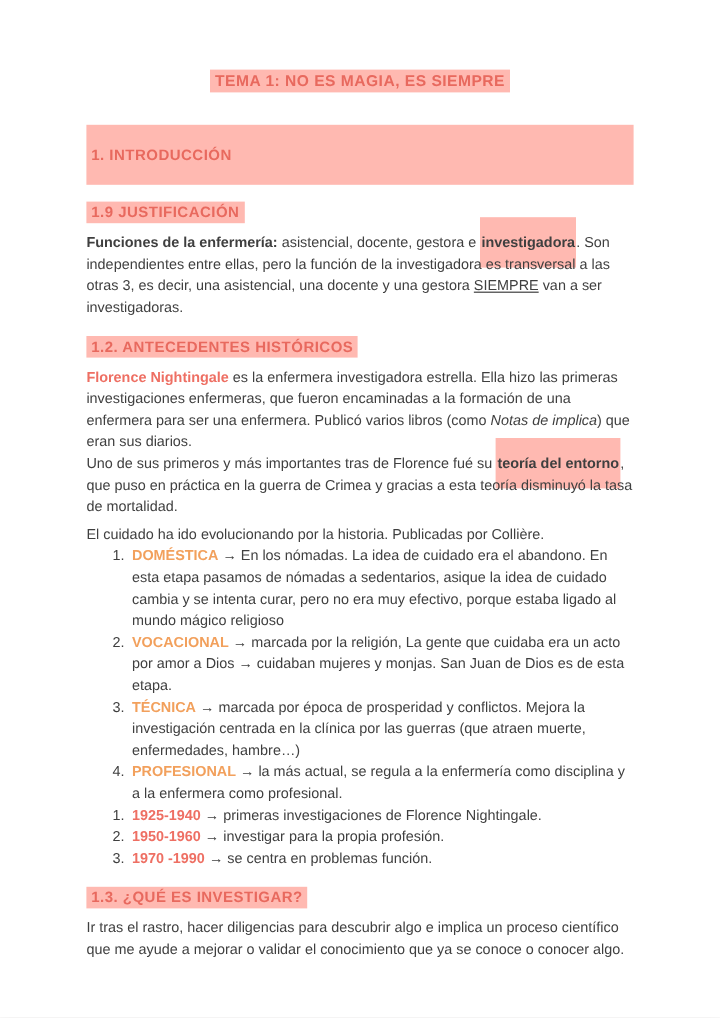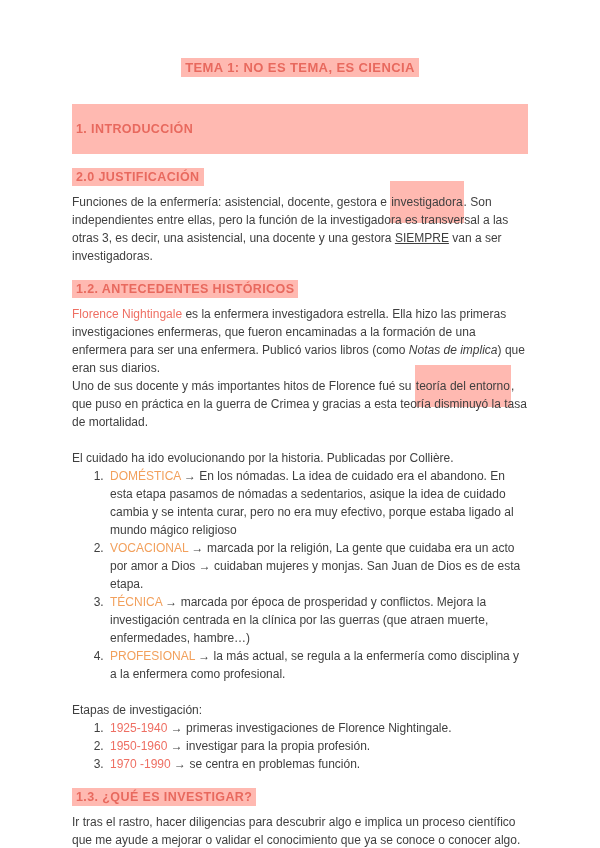--- a/index.html
+++ b/index.html
@@ -45,62 +45,61 @@
     letter-spacing: 0.4px;
     padding: 16px 4px;
     margin-bottom: 14px;
   }
   .h2 {
     font-size: 12.5px;
     font-weight: bold;
     margin: 0 0 6px 0;
   }
   .mt-lg { margin-top: 15px; }
-  .gap { margin-top: 18px; }
+  .gap { margin-top: 5px; }
   .gap-sm { margin-top: 4px; }
   p { margin: 0; }
   ol { margin: 0; padding-left: 35px; list-style: decimal; }
   li { padding-left: 3px; }
   
-  .run-bold { font-weight: normal; }
+  .run-bold { font-weight: bold; }
   .run-italic { font-style: italic; }
   .run-underline { text-decoration: underline; }
   .run-highlight { background: var(--highlight); padding: 14px 1px; }
   .run-accent { color: var(--accent); }
   .run-stage { color: var(--stage); }
 </style>
 </head>
 <body>
 
 <div class="page">
 
-  <h1 class="doc-title"><span class="hl">TEMA 1: NO ES TEMA, ES CIENCIA</span></h1>
+  <h1 class="doc-title"><span class="hl">TEMA 1: NO ES MAGIA, ES SIEMPRE</span></h1>
 
   <div class="h1-bar">1. INTRODUCCIÓN</div>
 
-  <h2 class="h2"><span class="hl">2.0 JUSTIFICACIÓN</span></h2>
+  <h2 class="h2"><span class="hl">1.9 JUSTIFICACIÓN</span></h2>
 
   <p class="gap-sm"><span class="run-bold">Funciones de la enfermería:</span><span> asistencial, docente, gestora e </span><span class="run-bold run-highlight">investigadora</span><span>. Son independientes entre ellas, pero la función de la investigadora es transversal a las otras 3, es decir, una asistencial, una docente y una gestora </span><span class="run-underline">SIEMPRE</span><span> van a ser investigadoras.</span></p>
 
   <h2 class="h2 mt-lg"><span class="hl">1.2. ANTECEDENTES HISTÓRICOS</span></h2>
 
   <p><span class="run-accent run-bold">Florence Nightingale</span><span> es la enfermera investigadora estrella. Ella hizo las primeras investigaciones enfermeras, que fueron encaminadas a la formación de una enfermera para ser una enfermera. Publicó varios libros (como </span><span class="run-italic">Notas de implica</span><span>) que eran sus diarios.</span></p>
 
-  <p><span>Uno de sus docente y más importantes hitos de Florence fué su </span><span class="run-bold run-highlight">teoría del entorno</span><span>, que puso en práctica en la guerra de Crimea y gracias a esta teoría disminuyó la tasa de mortalidad.</span></p>
+  <p><span>Uno de sus primeros y más importantes tras de Florence fué su </span><span class="run-bold run-highlight">teoría del entorno</span><span>, que puso en práctica en la guerra de Crimea y gracias a esta teoría disminuyó la tasa de mortalidad.</span></p>
 
   <p class="gap">El cuidado ha ido evolucionando por la historia. Publicadas por Collière.</p>
 
   <ol>
     <li><span class="run-stage run-bold">DOMÉSTICA</span><span> → En los nómadas. La idea de cuidado era el abandono. En esta etapa pasamos de nómadas a sedentarios, asique la idea de cuidado cambia y se intenta curar, pero no era muy efectivo, porque estaba ligado al mundo mágico religioso</span></li>
     <li><span class="run-stage run-bold">VOCACIONAL</span><span> → marcada por la religión, La gente que cuidaba era un acto por amor a Dios → cuidaban mujeres y monjas. San Juan de Dios es de esta etapa.</span></li>
     <li><span class="run-stage run-bold">TÉCNICA</span><span> → marcada por época de prosperidad y conflictos. Mejora la investigación centrada en la clínica por las guerras (que atraen muerte, enfermedades, hambre…)</span></li>
     <li><span class="run-stage run-bold">PROFESIONAL</span><span> → la más actual, se regula a la enfermería como disciplina y a la enfermera como profesional.</span></li>
   </ol>
 
-  <p class="gap">Etapas de investigación:</p>
 
   <ol>
     <li><span class="run-accent run-bold">1925-1940</span><span> → primeras investigaciones de Florence Nightingale.</span></li>
     <li><span class="run-accent run-bold">1950-1960</span><span> → investigar para la propia profesión.</span></li>
     <li><span class="run-accent run-bold">1970 -1990</span><span> → se centra en problemas función.</span></li>
   </ol>
 
   <h2 class="h2 mt-lg"><span class="hl">1.3. ¿QUÉ ES INVESTIGAR?</span></h2>
 
   <p class="gap-sm">Ir tras el rastro, hacer diligencias para descubrir algo e implica un proceso científico que me ayude a mejorar o validar el conocimiento que ya se conoce o conocer algo.</p>

